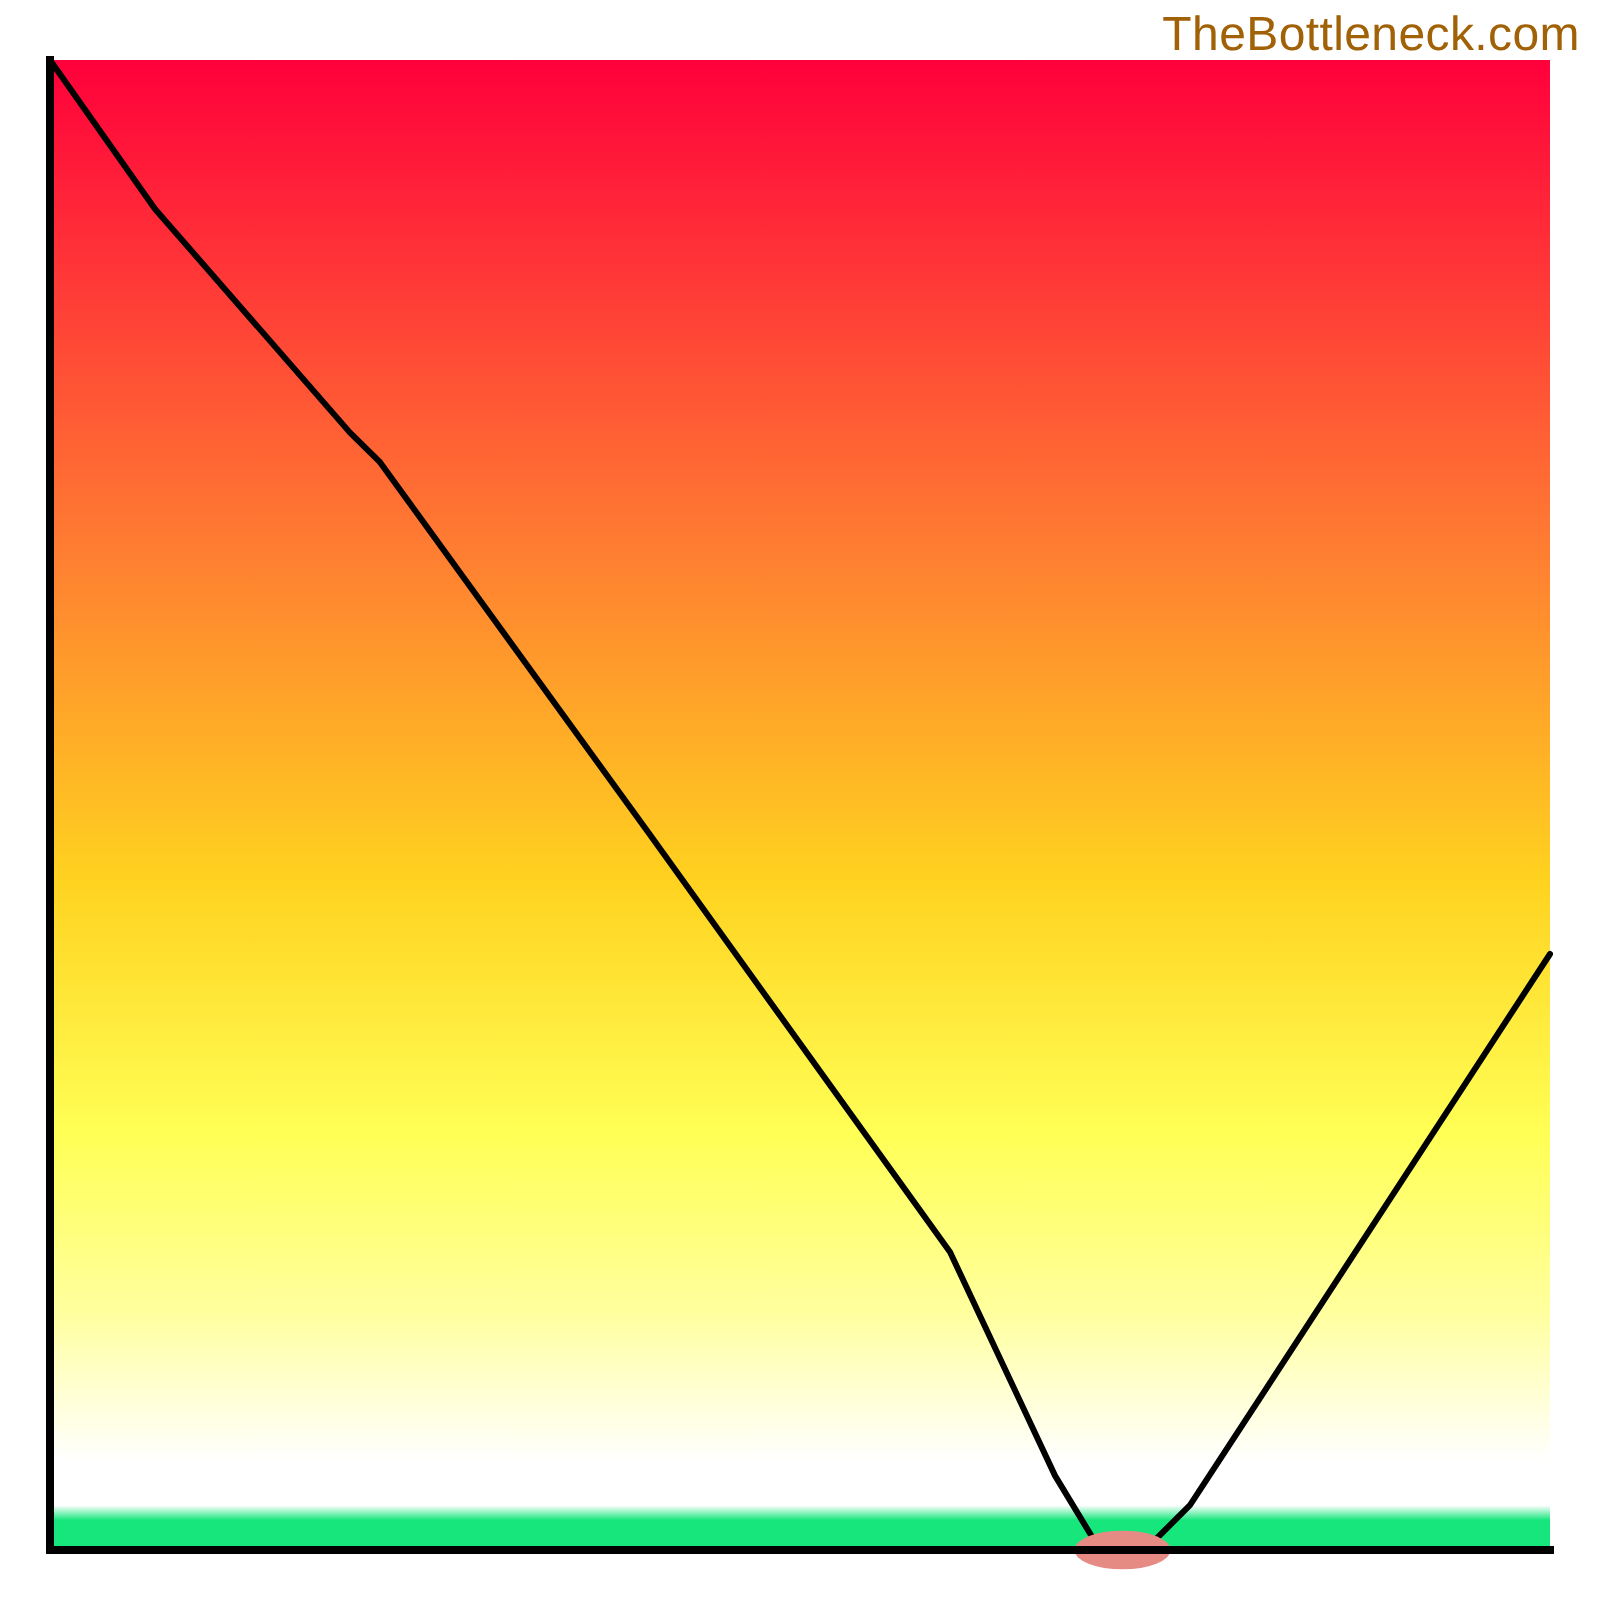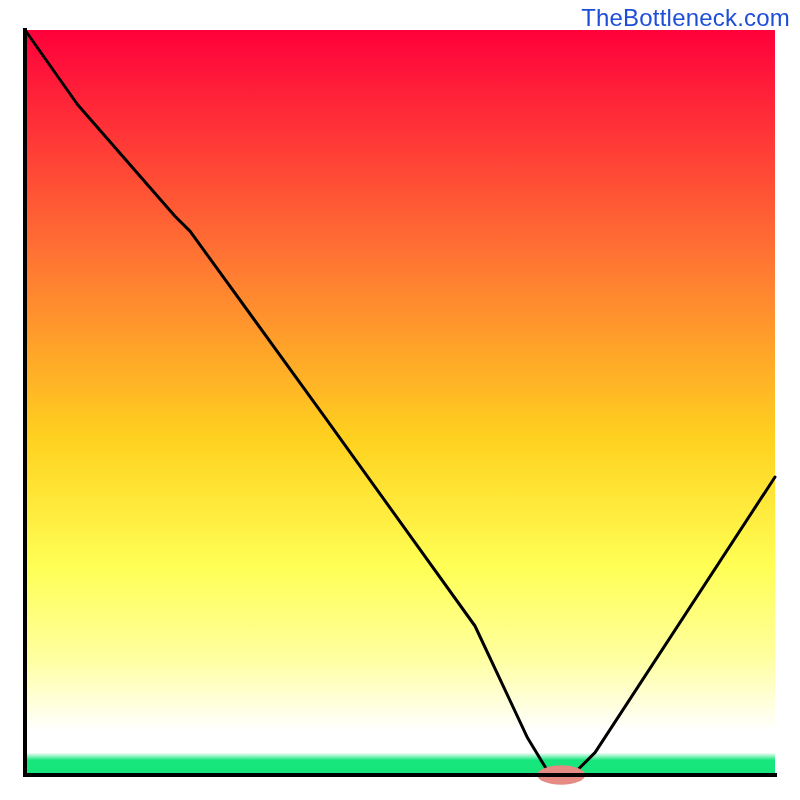--- a/index.html
+++ b/index.html
@@ -15,21 +15,21 @@
     width: 800px;
     height: 800px;
   }
   .watermark {
     position: absolute;
     top: 4px;
     right: 10px;
     font-family: Arial, Helvetica, sans-serif;
     font-size: 24px;
     font-weight: 500;
-    color: #1d4ed8;
+    color: #a16207;
     letter-spacing: 0.2px;
   }
   svg { display: block; }
 </style>
 </head>
 <body>
 
 <div class="stage">
   <svg id="chart-svg" width="800" height="800" viewBox="0 0 800 800">
       <defs>

